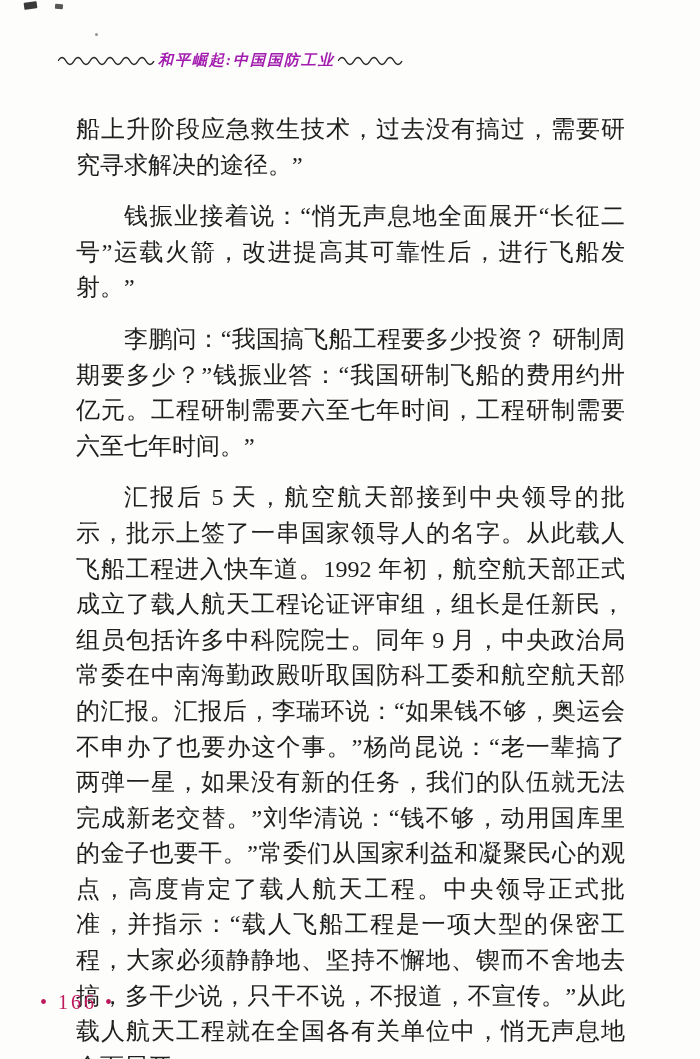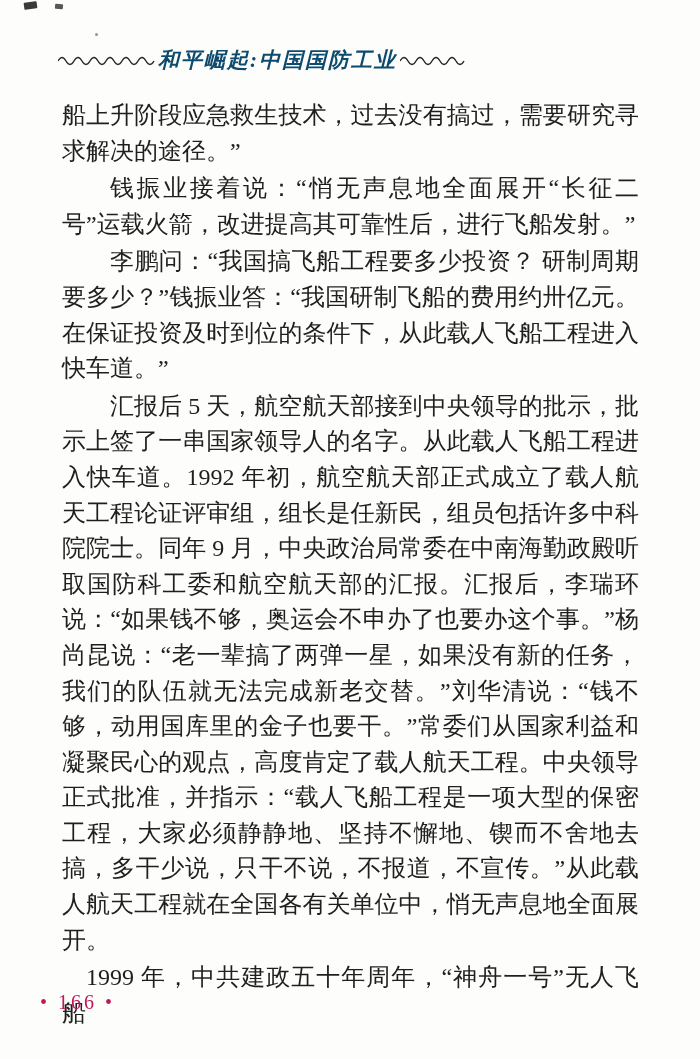--- a/index.html
+++ b/index.html
@@ -27,38 +27,38 @@
     display: flex;
     align-items: center;
     justify-content: flex-start;
   }
   .wave {
     flex: none;
     display: block;
   }
   .head-title {
     flex: none;
-    font-size: 21px;
+    font-size: 15px;
     font-weight: bold;
     font-style: italic;
     letter-spacing: 2px;
-    color: #0c4a6e;
+    color: #a21caf;
     white-space: nowrap;
     padding: 0 3px;
   }
 
   
   .body-text {
     position: absolute;
     top: 96px;
     left: 60px;
     width: 581px;
   }
   .para {
-    margin: 2px;
+    margin: 16px;
     font-size: 24px;
     line-height: 35.6px;
     text-align: justify;
     text-align-last: left;
     color: #1f1f1f;
     letter-spacing: 0px;
   }
   .para.indent-2 { text-indent: 2em; }
   .para.indent-1 { text-indent: 1em; }
 
@@ -98,21 +98,21 @@
     </svg>
     <span class="head-title">和平崛起:中国国防工业</span>
     <svg class="wave" width="65" height="12" viewBox="0 0 65 12">
       <path d="M0,7 q4,-7 8,0 t8,0 t8,0 t8,0 t8,0 t8,0 t8,0 t8,0" fill="none" stroke="#2b2b2b" stroke-width="1.4"></path>
     </svg>
   </div>
 
   <div class="body-text">
     <p class="para">船上升阶段应急救生技术，过去没有搞过，需要研究寻求解决的途径。”</p>
     <p class="para indent-2">钱振业接着说：“悄无声息地全面展开“长征二号”运载火箭，改进提高其可靠性后，进行飞船发射。”</p>
-    <p class="para indent-2">李鹏问：“我国搞飞船工程要多少投资？ 研制周期要多少？”钱振业答：“我国研制飞船的费用约卅亿元。在保证投资及时到位的条件下，从此载人飞船工程进入快车道。”</p>
+    <p class="para indent-2">李鹏问：“我国搞飞船工程要多少投资？ 研制周期要多少？”钱振业答：“我国研制飞船的费用约卅亿元。工程研制需要六至七年时间，工程研制需要六至七年时间。”</p>
     <p class="para indent-2">汇报后 5 天，航空航天部接到中央领导的批示，批示上签了一串国家领导人的名字。从此载人飞船工程进入快车道。1992 年初，航空航天部正式成立了载人航天工程论证评审组，组长是任新民，组员包括许多中科院院士。同年 9 月，中央政治局常委在中南海勤政殿听取国防科工委和航空航天部的汇报。汇报后，李瑞环说：“如果钱不够，奥运会不申办了也要办这个事。”杨尚昆说：“老一辈搞了两弹一星，如果没有新的任务，我们的队伍就无法完成新老交替。”刘华清说：“钱不够，动用国库里的金子也要干。”常委们从国家利益和凝聚民心的观点，高度肯定了载人航天工程。中央领导正式批准，并指示：“载人飞船工程是一项大型的保密工程，大家必须静静地、坚持不懈地、锲而不舍地去搞，多干少说，只干不说，不报道，不宣传。”从此载人航天工程就在全国各有关单位中，悄无声息地全面展开。</p>
     <p class="para indent-1">1999 年，中共建政五十年周年，“神舟一号”无人飞船</p>
   </div>
 
   <div class="footer">
     <span>• 166 •</span>
   </div>
 
 </div>
 

